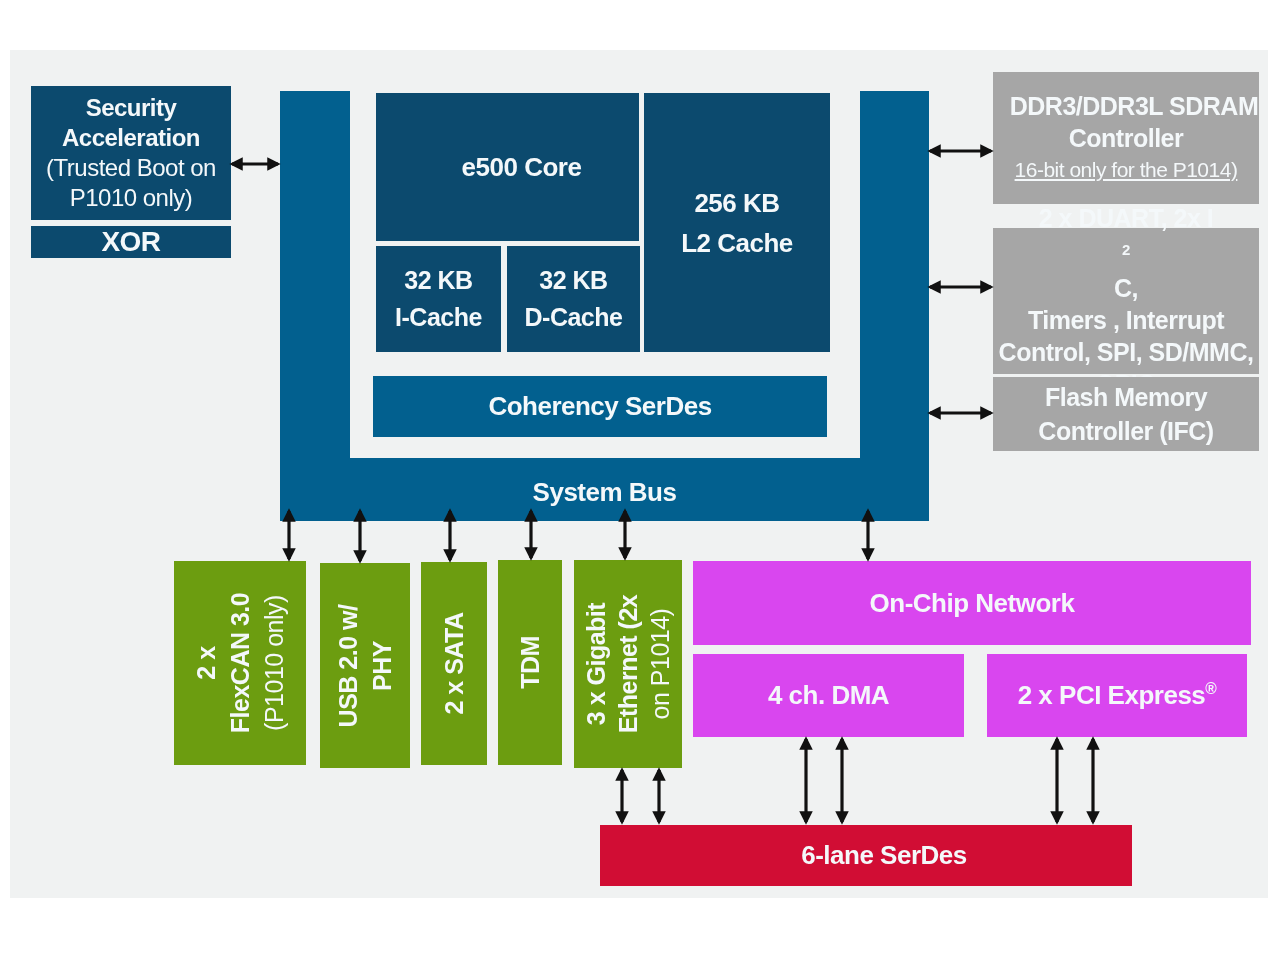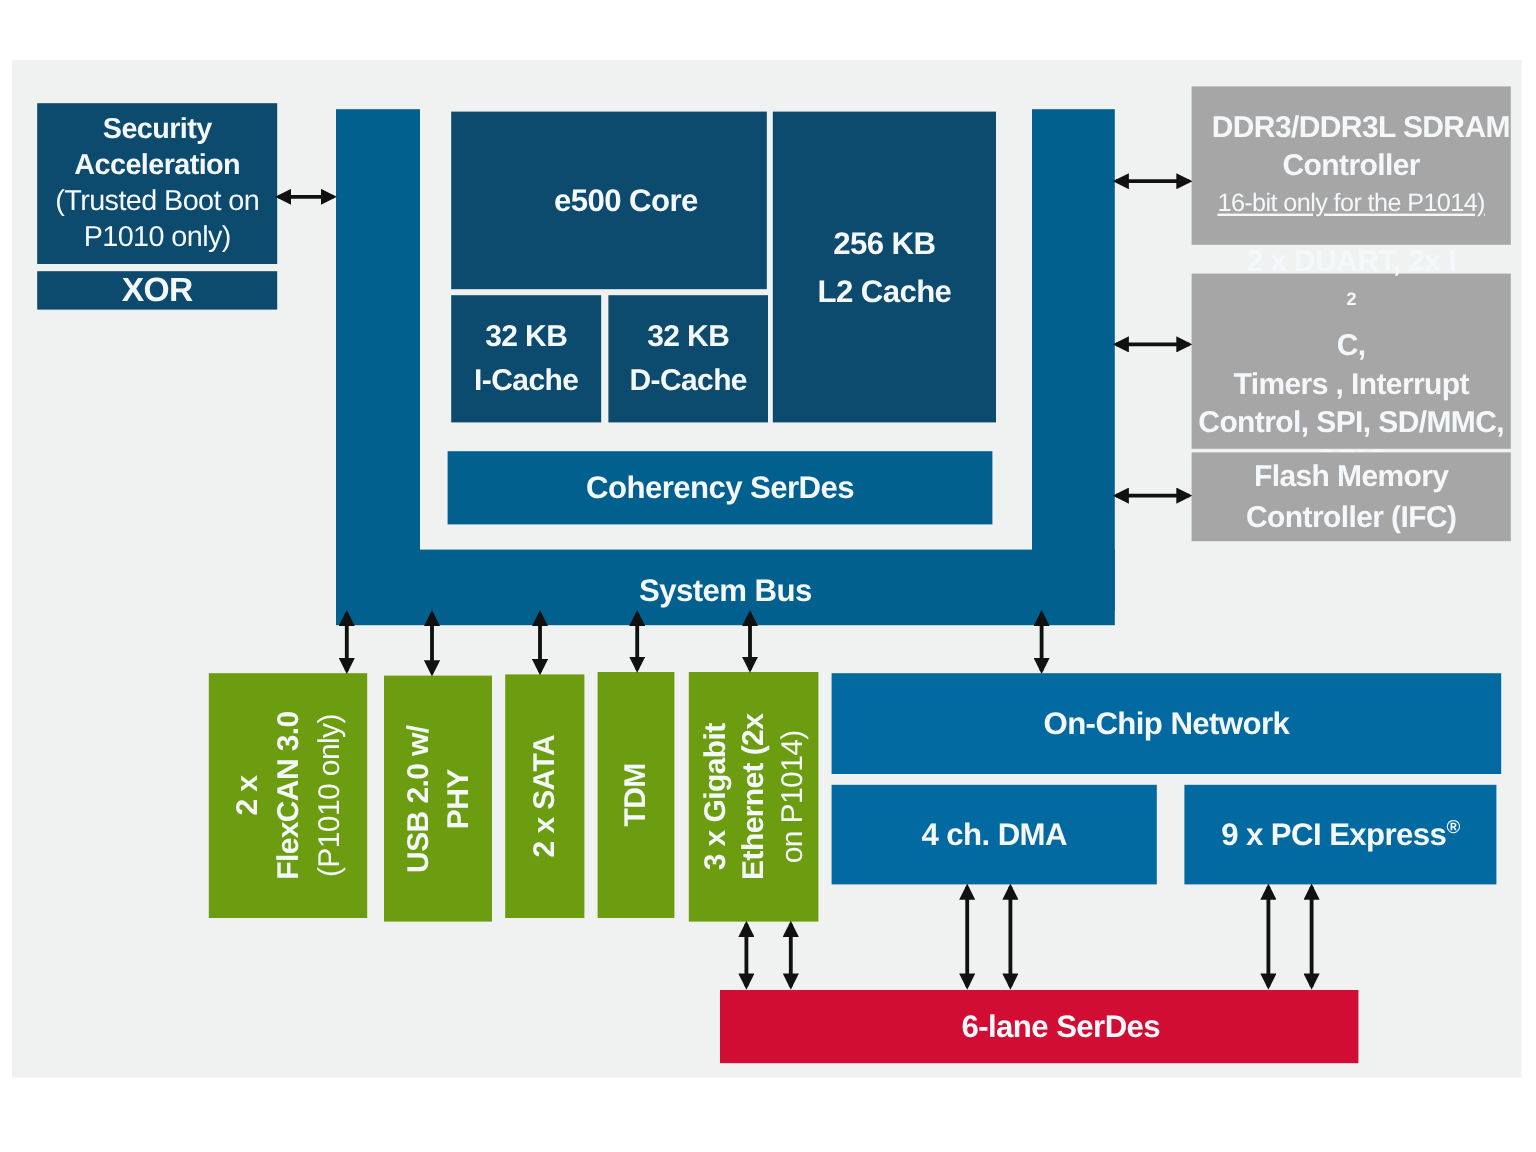--- a/index.html
+++ b/index.html
@@ -13,21 +13,21 @@
       background: #f0f2f2;
     }
     .blk {
       position: absolute; box-sizing: border-box;
       display: flex; align-items: center; justify-content: center;
       text-align: center; color: #f4f8fa; font-weight: bold;
       letter-spacing: -0.5px;
     }
     .light { background: #0c4a6e; }
     .bus { background: #02608f; }
-    .navy { background: #0369a1; }
+    .navy { background: #d946ef; }
     .gray { background: #a6a6a6; }
     .green { background: #6c9d10; }
     .red { background: #d10d34; padding-left: 36px; }
     .blk .lines { display: flex; flex-direction: column; align-items: center; }
     .blk .lines span { display: block; white-space: nowrap; }
     .normal { font-weight: normal; }
     .vert {
       transform: rotate(-90deg);
       display: flex; flex-direction: column; align-items: center;
       white-space: nowrap;
@@ -136,21 +136,21 @@
   </div>
 </div>
 
 <div class="blk navy" style="left:693px; top:561px; width:558px; height:84px; font-size:26px;">
   <span>On-Chip Network</span>
 </div>
 <div class="blk navy" style="left:693px; top:654px; width:271px; height:83px; font-size:26px;">
   <span>4 ch. DMA</span>
 </div>
 <div class="blk navy" style="left:987px; top:654px; width:260px; height:83px; font-size:26px;">
-  <span><span>9 x PCI Express</span><sup>®</sup></span>
+  <span><span>2 x PCI Express</span><sup>®</sup></span>
 </div>
 <div class="blk red" style="left:600px; top:825px; width:532px; height:61px; font-size:26px;">
   <span>6-lane SerDes</span>
 </div>
 
 <svg class="arrows" viewBox="0 0 1280 960">
   <defs>
     <marker id="ah" viewBox="0 0 10 10" refX="8" refY="5" markerWidth="4.2" markerHeight="4.2" orient="auto-start-reverse">
       <path d="M0,0 L10,5 L0,10 Z" fill="#111"></path>
     </marker>

